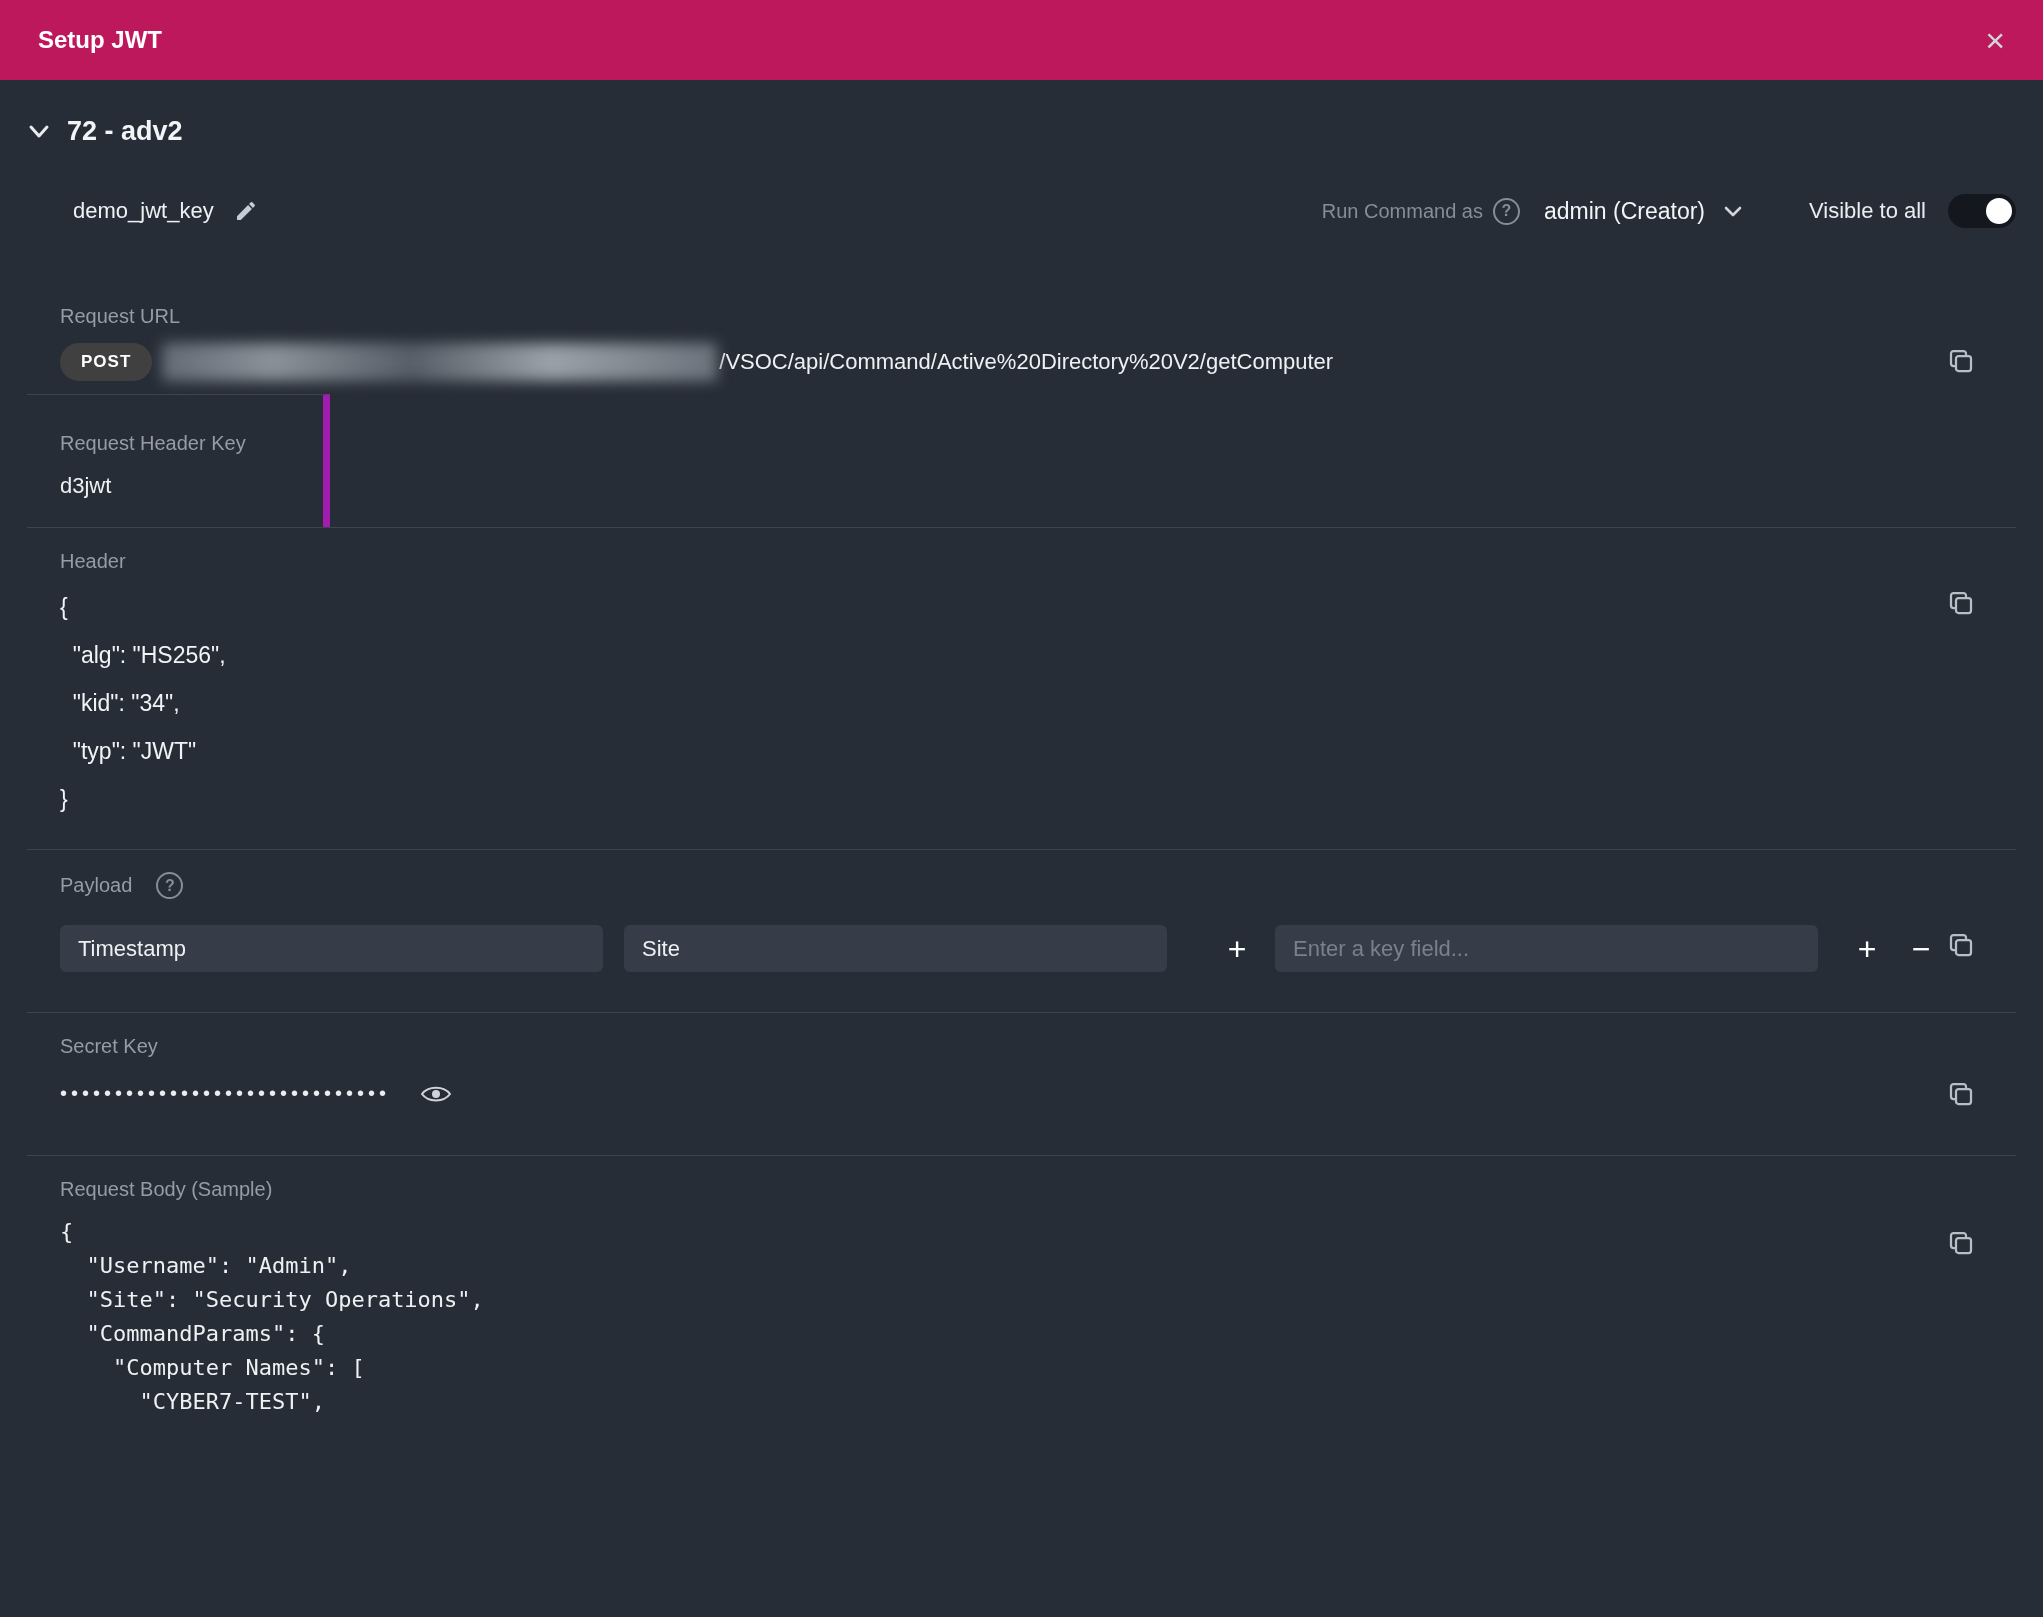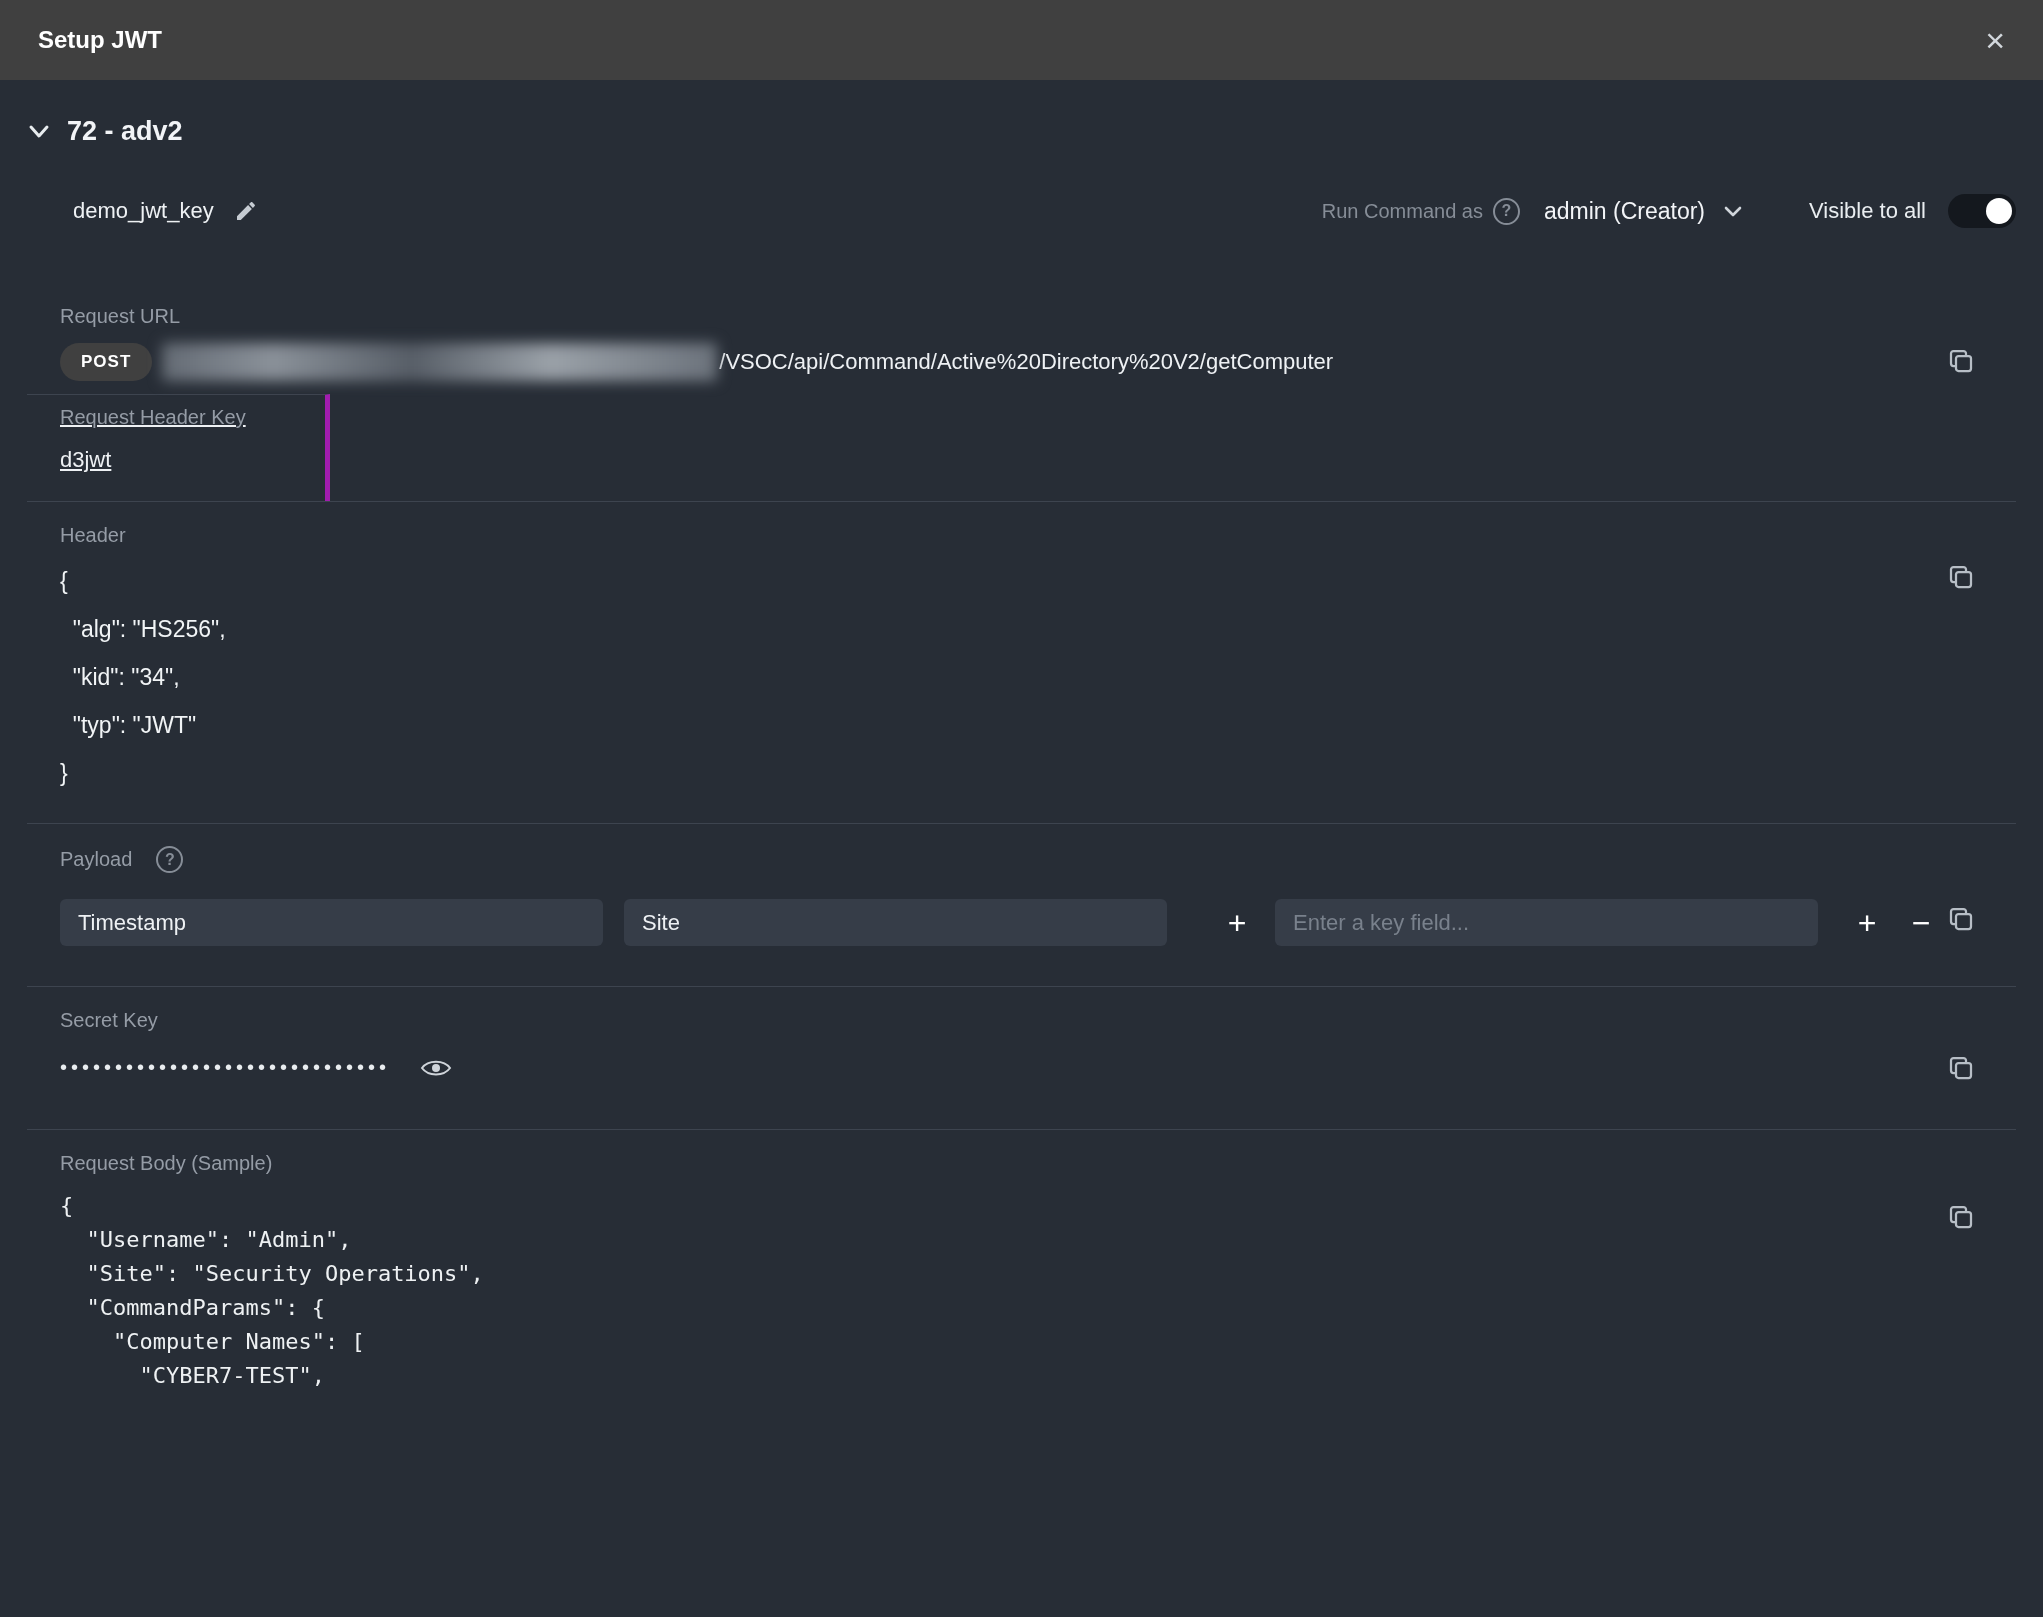--- a/index.html
+++ b/index.html
@@ -5,21 +5,21 @@
   * { margin:0; padding:0; box-sizing:border-box; }
   html,body { width:2043px; height:1617px; }
   body {
     background:#272d36;
     font-family:"Liberation Sans", sans-serif;
     overflow:hidden;
     color:#eef1f4;
   }
   
   .topbar {
-    height:80px; background:#404040;
+    height:80px; background:#be185d;
     display:flex; align-items:center; padding:0 38px;
   }
   .topbar-title { font-size:24px; font-weight:bold; color:#ffffff; }
   .close-btn { margin-left:auto; font-size:34px; line-height:1; color:#d2d7dc; cursor:pointer; }
 
   .content { padding:0 27px; position:relative; }
 
   
   .section-row { margin-top:36px; display:flex; align-items:center; gap:16px; cursor:pointer; width:max-content; }
   .section-title { font-size:27px; font-weight:bold; color:#f2f4f7; }
@@ -68,23 +68,22 @@
   .copy-btn { position:absolute; right:40px; cursor:pointer; display:flex; }
   .copy-url { top:4px; }
   .copy-header { top:60px; }
   .copy-payload { top:80px; }
   .copy-secret { top:66px; }
   .copy-body { top:72px; }
 
   
   .hk-cell {
     margin-top:12px; width:303px;
-    border-top:1px solid #3d444f; border-right:5px solid #a21caf;
-    padding:11px 0 28px 33px;
-    text-decoration:underline;
+    border-top:1px solid #3d444f; border-right:7px solid #a21caf;
+    padding:37px 0 28px 33px;
   }
   .hk-value { margin-top:18px; font-size:22px; color:#eef1f4; }
 
   .divider { border-top:1px solid #3d444f; }
 
   
   .sec { position:relative; padding:22px 0 26px 33px; }
   .sec-payload { padding-bottom:40px; }
   .sec-secret { padding-bottom:50px; }
 

